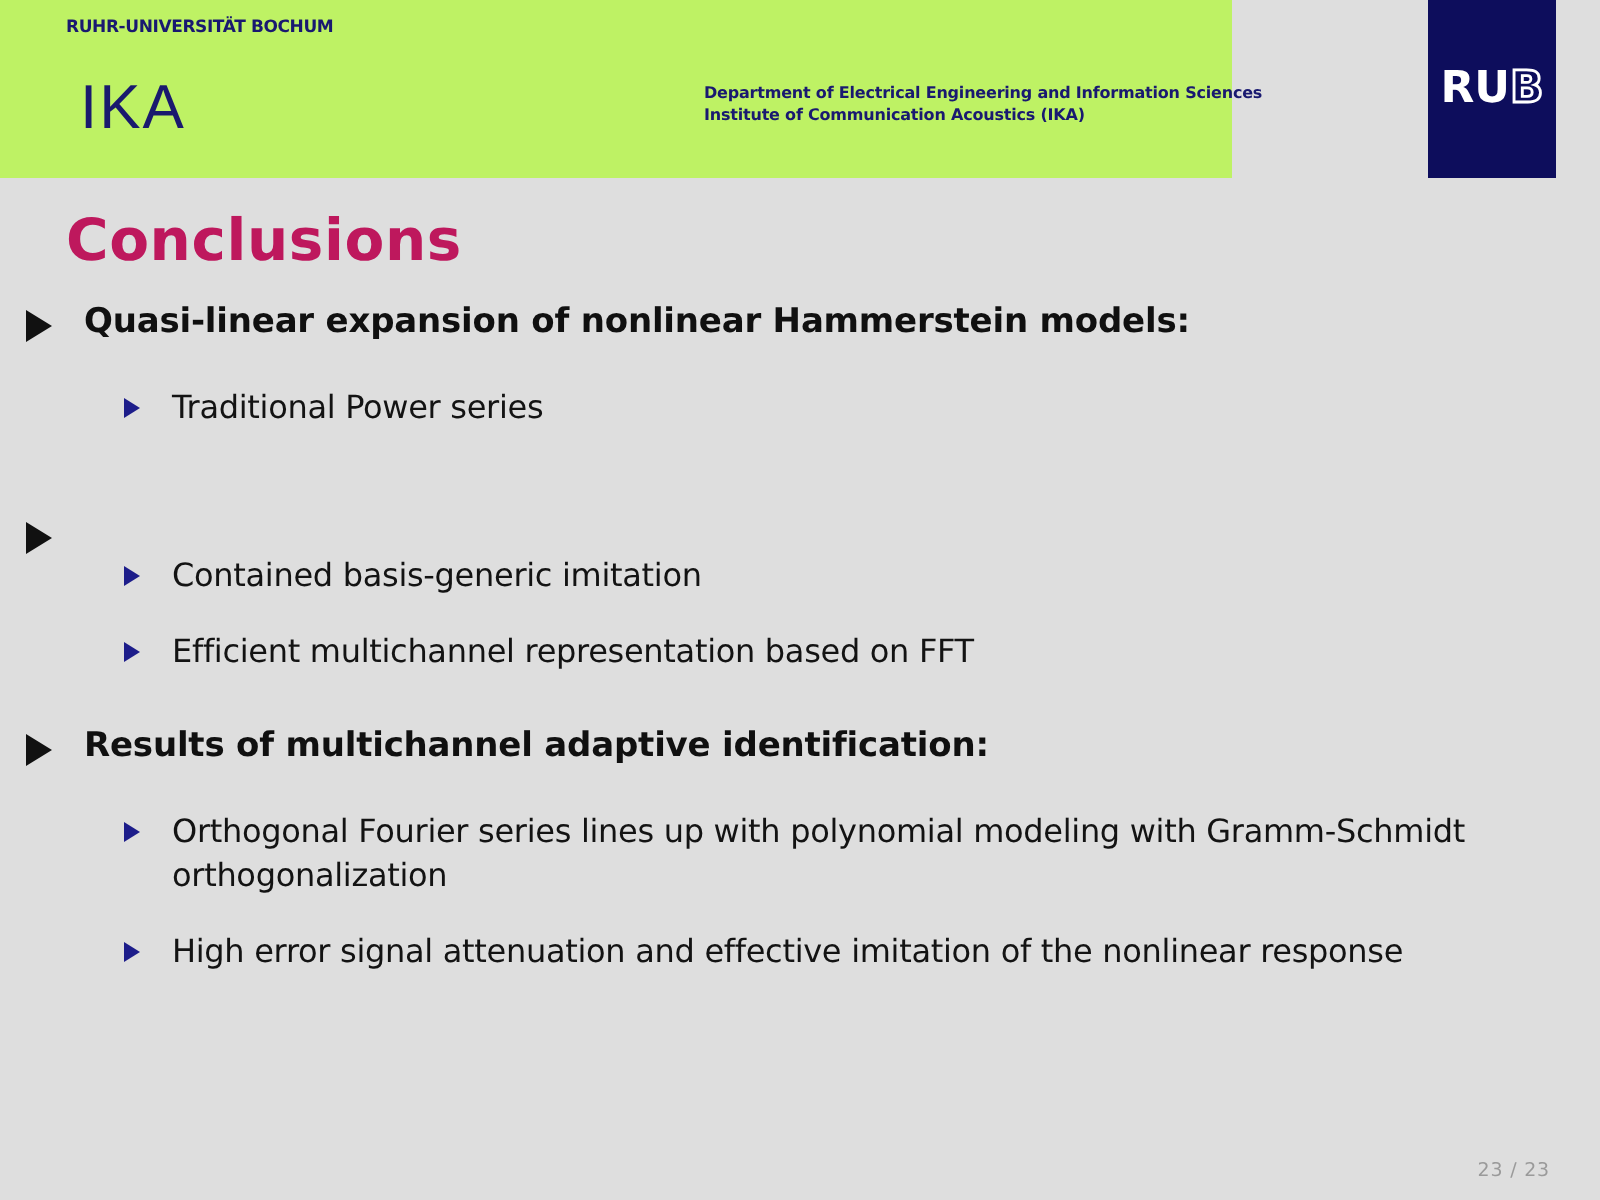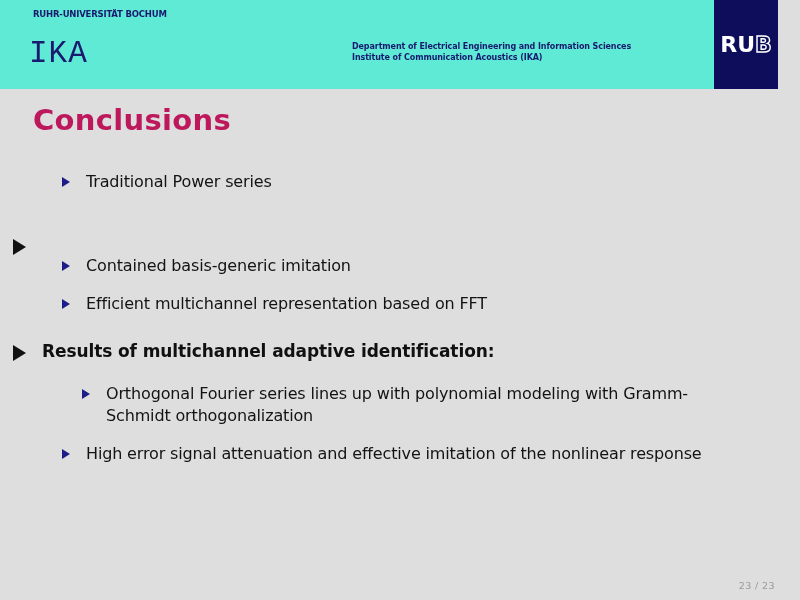--- a/index.html
+++ b/index.html
@@ -20,42 +20,42 @@
     width: 800px;
     height: 600px;
     background: #dedede;
   }
 
   
   #header {
     position: absolute;
     left: 0;
     top: 0;
-    width: 778px;
+    width: 616px;
     height: 89px;
-    background: #5eead4;
+    background: #bef264;
   }
 
   #uni-name {
     position: absolute;
     left: 33px;
     top: 9px;
     font-family: "DejaVu Sans", sans-serif;
     font-size: 8.5px;
     font-weight: bold;
     letter-spacing: -0.2px;
     color: #191970;
     white-space: nowrap;
   }
 
   #ika-logo {
     position: absolute;
-    left: 29px;
+    left: 40px;
     top: 38px;
-    font-family: Liberation Mono, monospace;
+    font-family: Liberation Sans, sans-serif;
     font-size: 31px;
     font-weight: 400;
     letter-spacing: 1px;
     color: #1a1a6e;
     line-height: 1;
   }
 
   #dept-block {
     position: absolute;
     left: 352px;
@@ -201,20 +201,24 @@
         <span>RU</span>
           <span class="b-outline">B</span>
       </div>
     </div>
   </div>
 
   <div id="slide-title">Conclusions</div>
 
   <div id="body-content">
 
+    <div class="lvl1">
+      <span class="tri-l1"></span>
+      <span class="l1-text">Quasi-linear expansion of nonlinear Hammerstein models:</span>
+    </div>
     <div class="sp-after-head"></div>
 
     <div class="lvl2">
       <span class="tri-l2"></span>
       <span class="l2-text">Traditional Power series</span>
     </div>
     <div class="sp-between-sub"></div>
 
     <div class="sp-group"></div>
 
@@ -234,21 +238,21 @@
       <span class="l2-text">Efficient multichannel representation based on FFT</span>
     </div>
     <div class="sp-group"></div>
 
     <div class="lvl1">
       <span class="tri-l1"></span>
       <span class="l1-text">Results of multichannel adaptive identification:</span>
     </div>
     <div class="sp-after-head"></div>
 
-    <div class="lvl2" style="padding-right:52px;margin-left:20px;">
+    <div class="lvl2" style="padding-right:52px;">
       <span class="tri-l2"></span>
       <span class="l2-text">Orthogonal Fourier series lines up with polynomial modeling with Gramm-Schmidt orthogonalization</span>
     </div>
     <div class="sp-between-sub"></div>
 
     <div class="lvl2" style="padding-right:55px;">
       <span class="tri-l2"></span>
       <span class="l2-text">High error signal attenuation and effective imitation of the nonlinear response</span>
     </div>
   </div>

